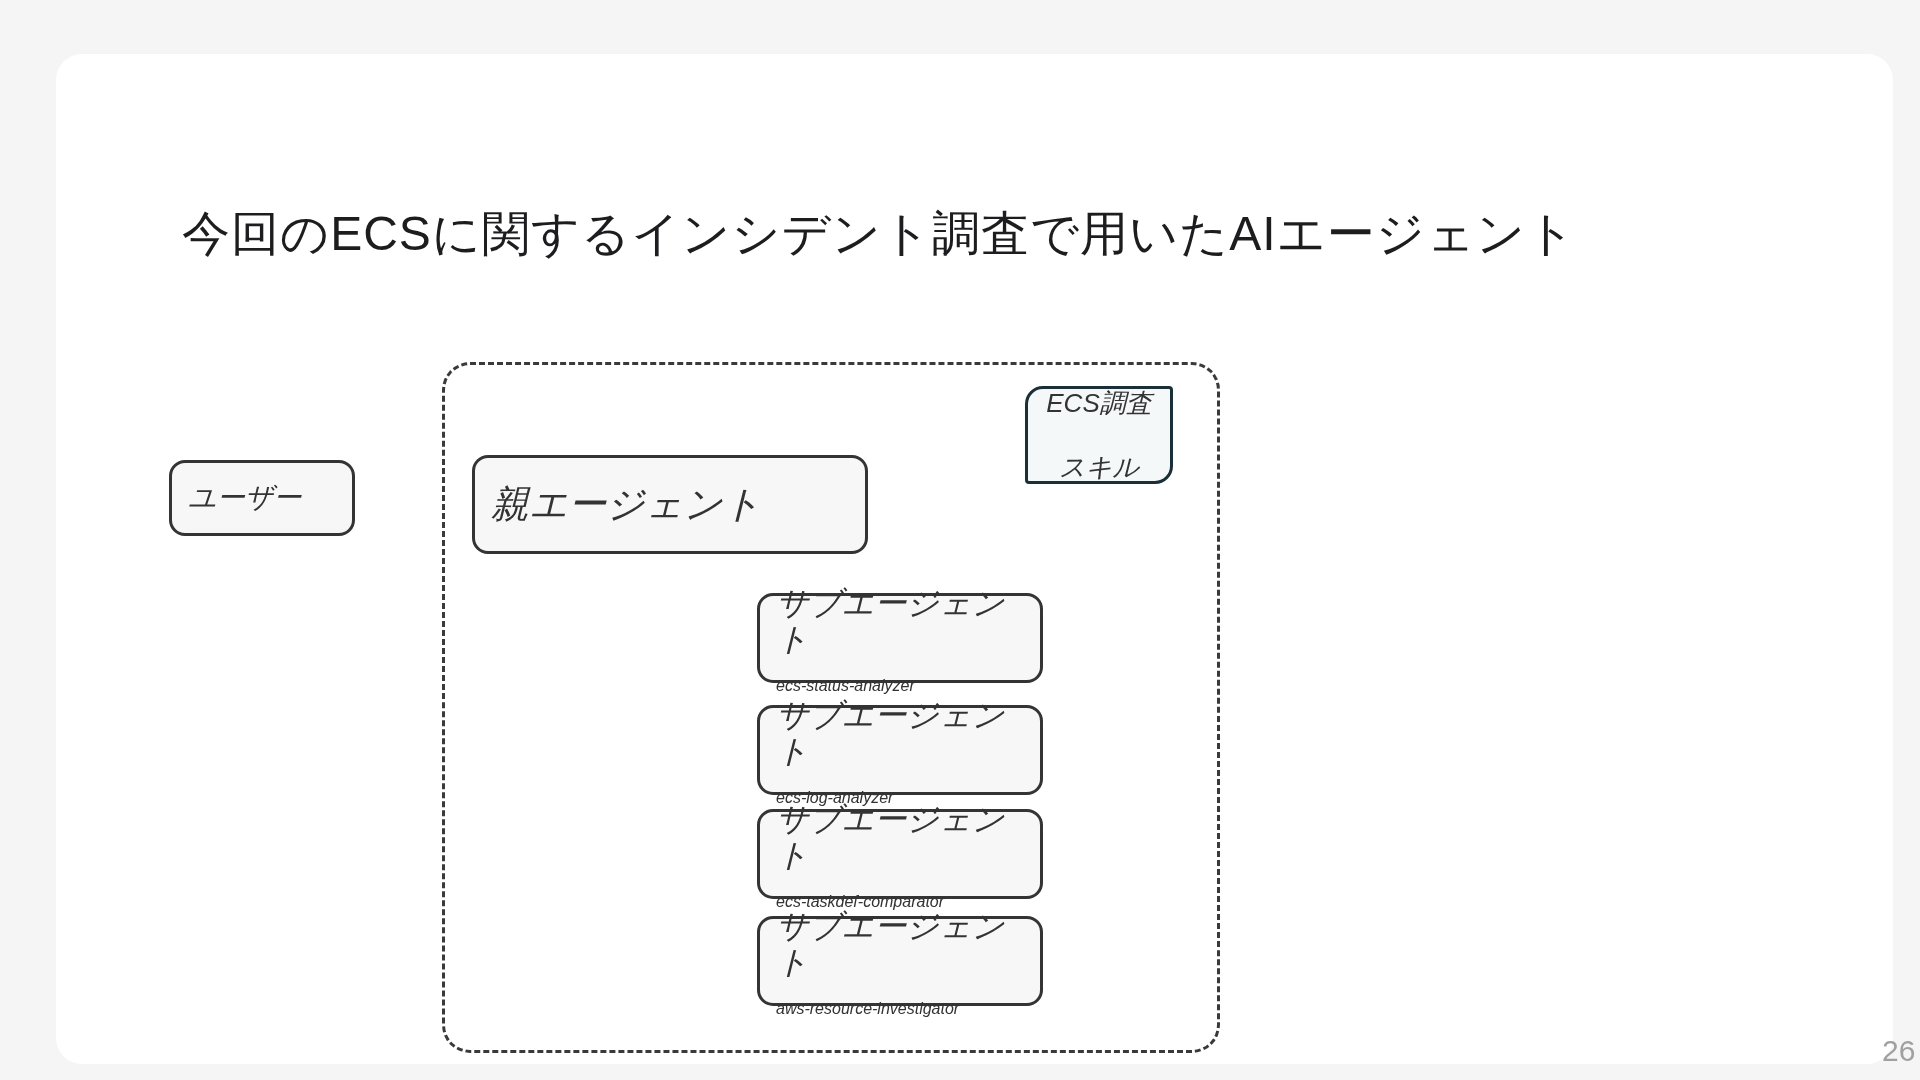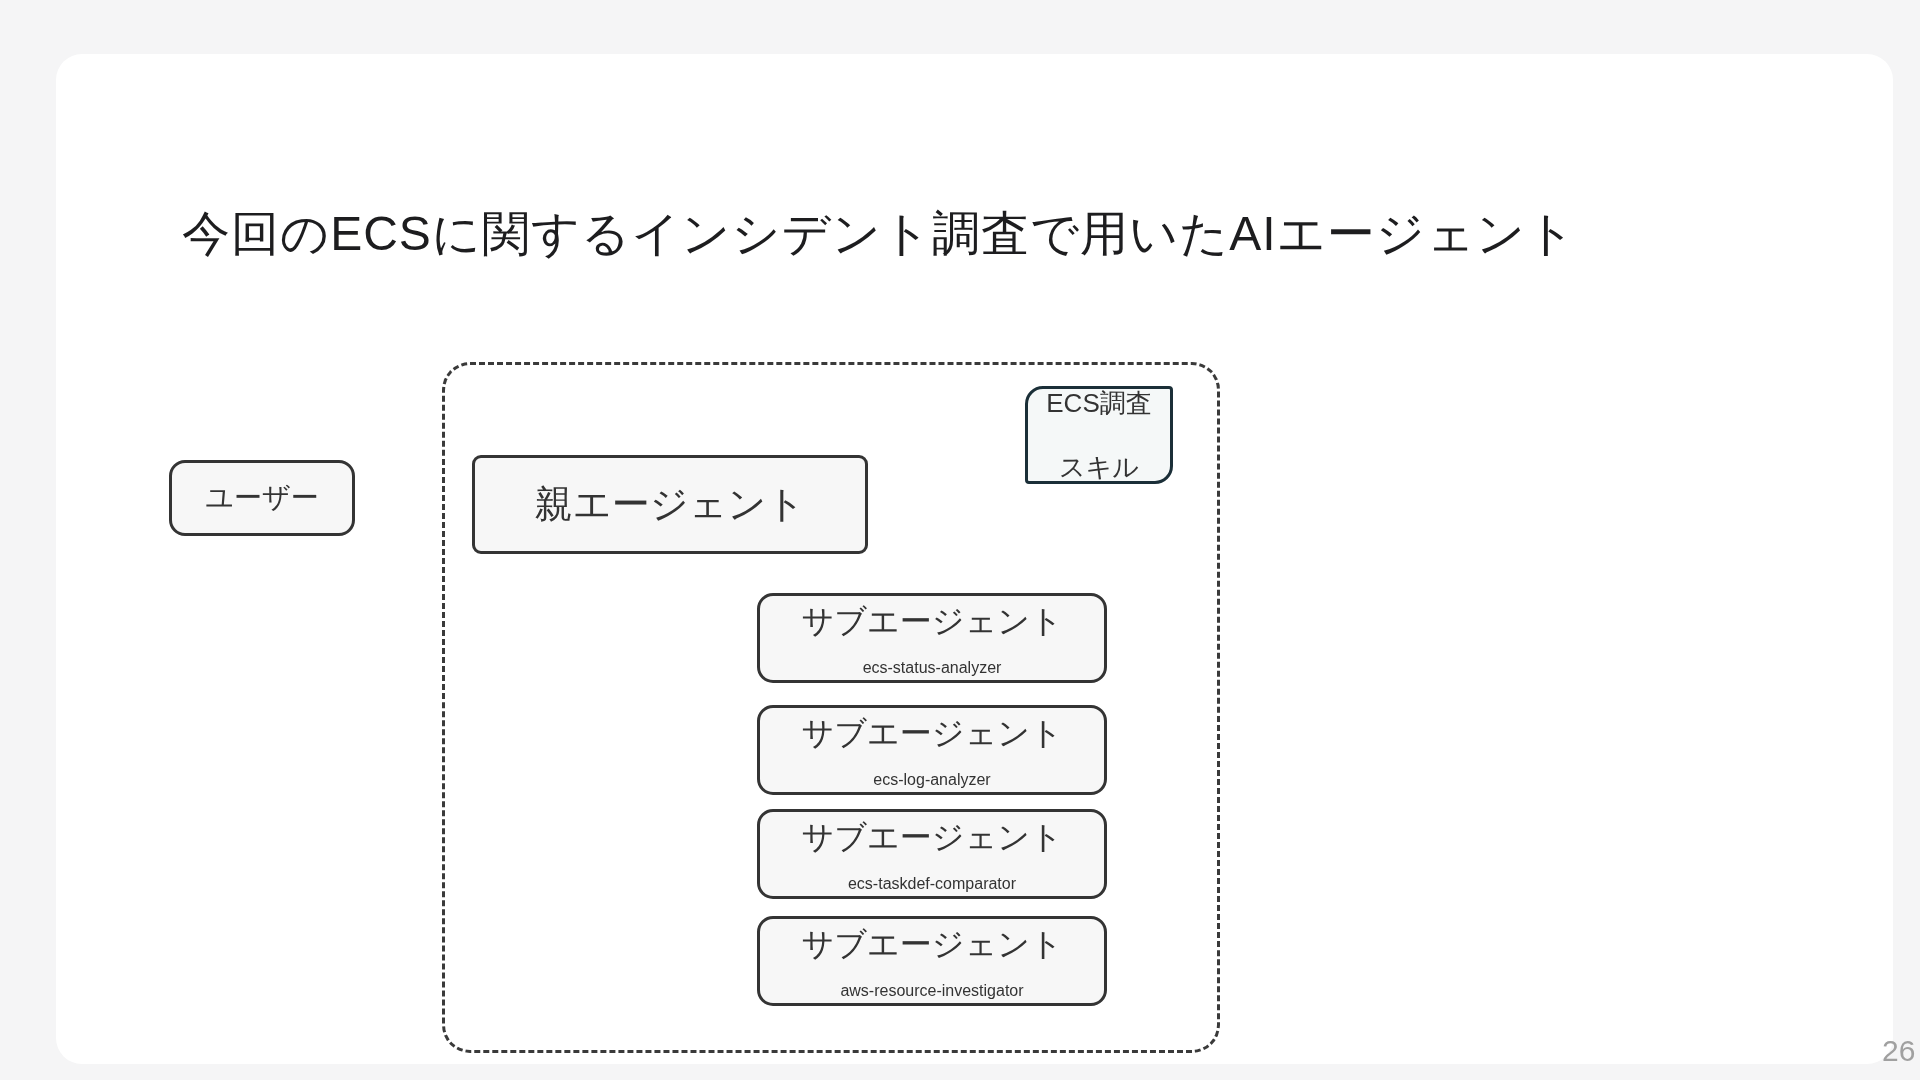--- a/index.html
+++ b/index.html
@@ -25,55 +25,54 @@
     letter-spacing: 1px;
     white-space: nowrap;
   }
   .node {
     position: absolute;
     background: #f7f7f7;
     border: 3px solid #343434;
     border-radius: 16px;
     display: flex;
     flex-direction: column;
-    align-items: center;
     justify-content: center;
     color: #333333;
+    font-style: italic;
   }
   .user-node {
     left: 97px; top: 390px;
     width: 186px; height: 76px;
     font-size: 28px;
   }
   .agent-group {
     position: absolute;
     left: 370px; top: 292px;
     width: 778px; height: 691px;
     border: 3px dashed #3a3a3a;
     border-radius: 28px;
   }
   .parent-node {
     left: 400px; top: 385px;
     width: 396px; height: 99px;
     font-size: 38px;
-    border-radius: 9px;
   }
   .skill-node {
     left: 953px; top: 316px;
     width: 148px; height: 98px;
     background: #f5f8f8;
     border: 3px solid #1b2f38;
     border-radius: 18px 4px 18px 4px;
     font-size: 26px;
     line-height: 1.25;
     text-align: center;
   }
   .sub-node {
     left: 685px;
-    width: 350px; height: 90px;
+    width: 286px; height: 90px;
     padding-top: 4px;
   }
   .sub-node .sub-role { font-size: 32px; line-height: 1.15; }
   .sub-node .sub-name { font-size: 16px; line-height: 1.15; margin-top: 3px; }
   .sub-node-0 { top: 523px; }
   .sub-node-1 { top: 635px; }
   .sub-node-2 { top: 739px; }
   .sub-node-3 { top: 846px; }
   .page-number {
     position: absolute;

